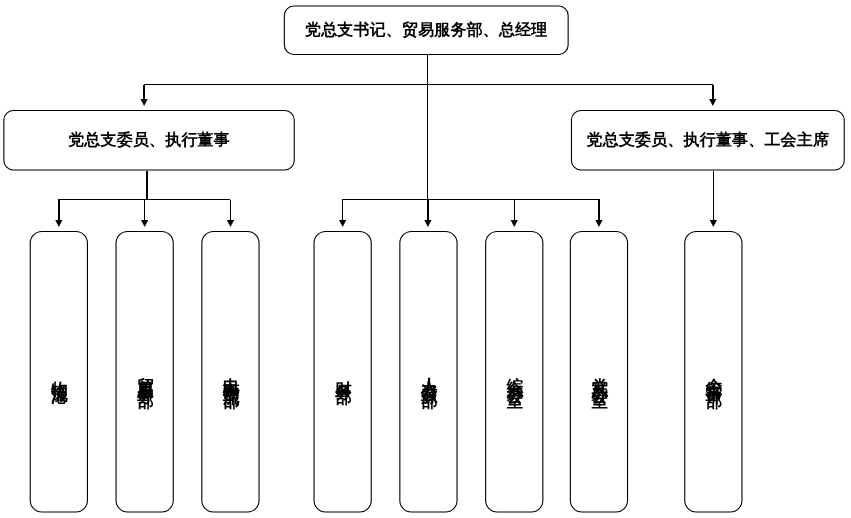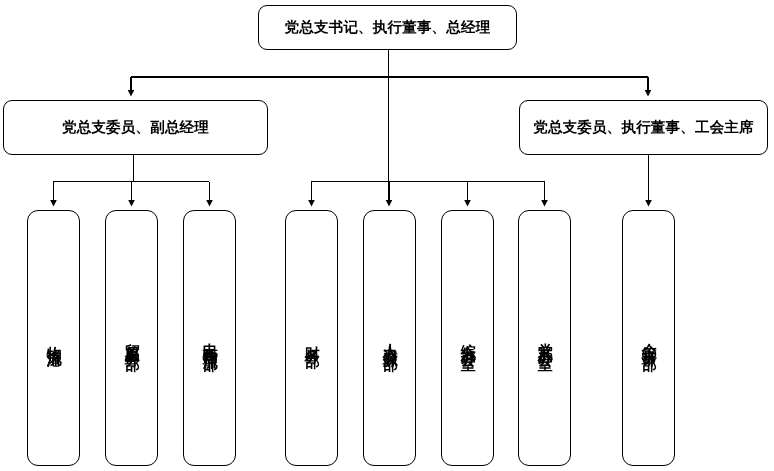--- a/index.html
+++ b/index.html
@@ -88,25 +88,25 @@
       <line x1="311.5" y1="181.5" x2="311.5" y2="203" marker-end="url(#arrow)"></line>
       <line x1="389" y1="181.5" x2="389" y2="203" marker-end="url(#arrow)"></line>
       <line x1="467.5" y1="181.5" x2="467.5" y2="203" marker-end="url(#arrow)"></line>
       <line x1="544.5" y1="181.5" x2="544.5" y2="203" marker-end="url(#arrow)"></line>
 
       <line x1="648.5" y1="155" x2="648.5" y2="203" marker-end="url(#arrow)"></line>
     </g>
   </svg>
 
   <div class="node level-top" style="left:258px; top:5px; width:259px; height:45px;">
-    <span>党总支书记、执行董事、总经理</span>
+    <span>党总支书记、贸易服务部、总经理</span>
   </div>
 
   <div class="node level-mid" style="left:3px; top:100px; width:265px; height:55px;">
-    <span>党总支委员、副总经理</span>
+    <span>党总支委员、执行董事</span>
   </div>
 
   <div class="node level-mid" style="left:519px; top:100px; width:249px; height:55px;">
     <span>党总支委员、执行董事、工会主席</span>
   </div>
 
   <div class="node level-leaf" style="left:27px; top:210px; width:53px; height:256px;">
     <span class="vtext">物流港</span>
   </div>
 

